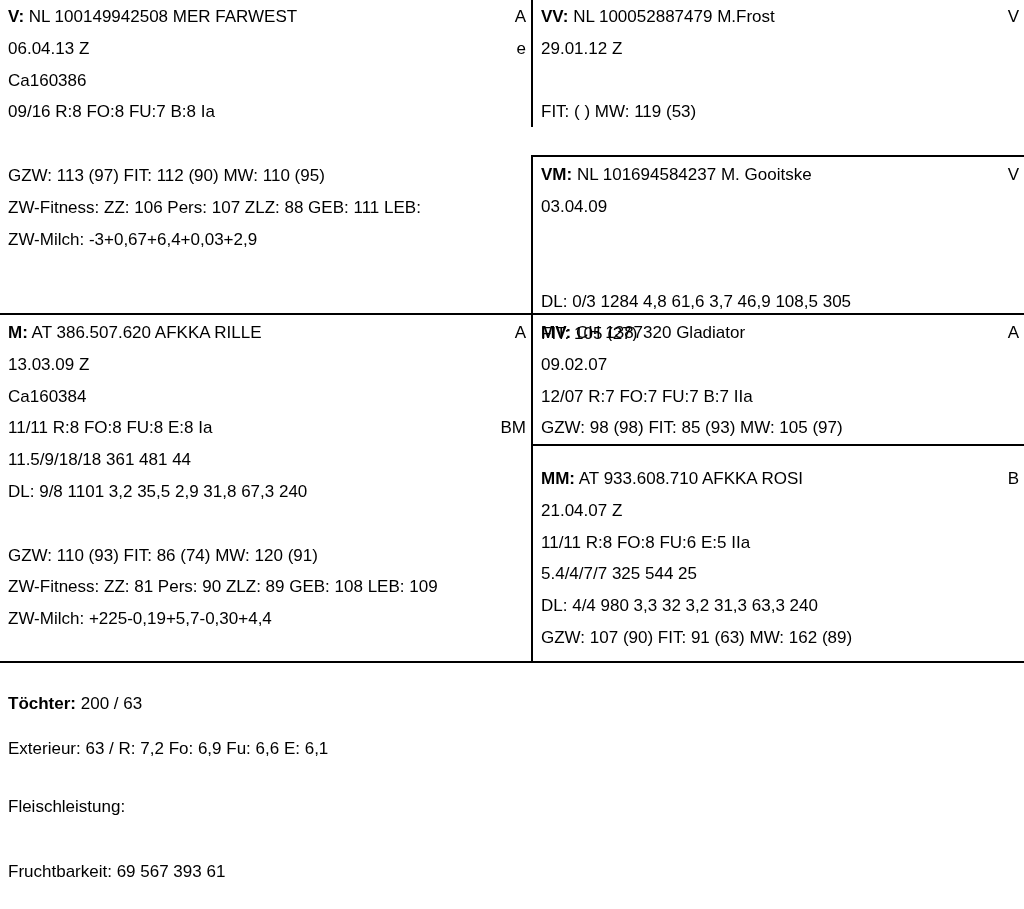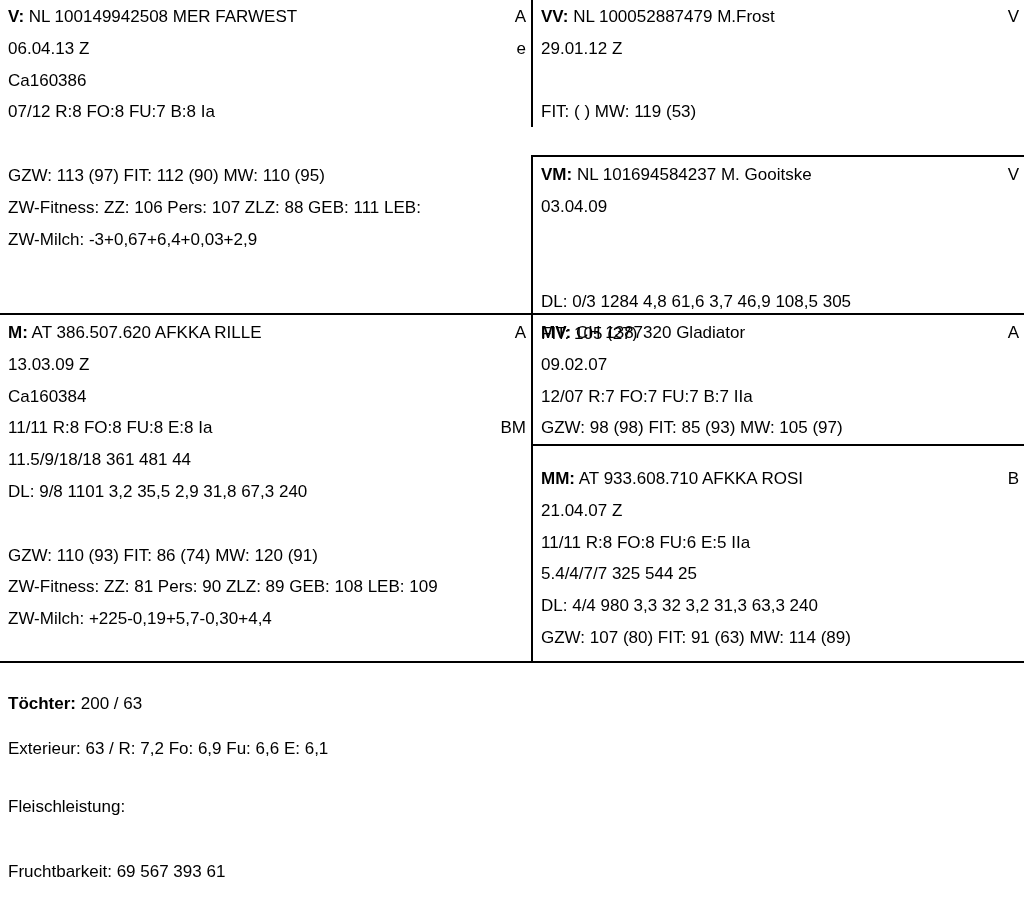--- a/index.html
+++ b/index.html
@@ -38,21 +38,21 @@
 </style>
 </head>
 <body>
 
 <div class="sheet">
 
   <div class="cell" id="cell-v">
       <div class="line"><span class="lbl">V:</span><span> NL 100149942508 MER FARWEST</span><span class="rt">A</span></div>
       <div class="line"><span class="lbl"></span><span>06.04.13 Z</span><span class="rt">e</span></div>
       <div class="line"><span class="lbl"></span><span>Ca160386</span></div>
-      <div class="line"><span class="lbl"></span><span>07/12 R:8 FO:8 FU:7 B:8 Ia</span></div>
+      <div class="line"><span class="lbl"></span><span>09/16 R:8 FO:8 FU:7 B:8 Ia</span></div>
       <div class="line"><span class="lbl"></span><span></span></div>
       <div class="line"><span class="lbl"></span><span>GZW: 113 (97) FIT: 112 (90) MW: 110 (95)</span></div>
       <div class="line"><span class="lbl"></span><span>ZW-Fitness: ZZ: 106 Pers: 107 ZLZ: 88 GEB: 111 LEB:</span></div>
       <div class="line"><span class="lbl"></span><span>ZW-Milch: -3+0,67+6,4+0,03+2,9</span></div>
     </div>
   <div class="cell" id="cell-m">
       <div class="line"><span class="lbl">M:</span><span> AT 386.507.620 AFKKA RILLE</span><span class="rt">A</span></div>
       <div class="line"><span class="lbl"></span><span>13.03.09 Z</span></div>
       <div class="line"><span class="lbl"></span><span>Ca160384</span></div>
       <div class="line"><span class="lbl"></span><span>11/11 R:8 FO:8 FU:8 E:8 Ia</span><span class="rt">BM</span></div>
@@ -82,21 +82,21 @@
       <div class="line"><span class="lbl"></span><span>09.02.07</span></div>
       <div class="line"><span class="lbl"></span><span>12/07 R:7 FO:7 FU:7 B:7 IIa</span></div>
       <div class="line"><span class="lbl"></span><span>GZW: 98 (98) FIT: 85 (93) MW: 105 (97)</span></div>
     </div>
   <div class="cell" id="cell-mm">
       <div class="line"><span class="lbl">MM:</span><span> AT 933.608.710 AFKKA ROSI</span><span class="rt">B</span></div>
       <div class="line"><span class="lbl"></span><span>21.04.07 Z</span></div>
       <div class="line"><span class="lbl"></span><span>11/11 R:8 FO:8 FU:6 E:5 IIa</span></div>
       <div class="line"><span class="lbl"></span><span>5.4/4/7/7 325 544 25</span></div>
       <div class="line"><span class="lbl"></span><span>DL: 4/4 980 3,3 32 3,2 31,3 63,3 240</span></div>
-      <div class="line"><span class="lbl"></span><span>GZW: 107 (80) FIT: 91 (63) MW: 114 (89)</span></div>
+      <div class="line"><span class="lbl"></span><span>GZW: 107 (90) FIT: 91 (63) MW: 162 (89)</span></div>
     </div>
 
   <div class="fline" id="fline-0">
     <span class="lbl">Töchter:</span><span> 200 / 63</span>
   </div>
   <div class="fline" id="fline-1">
     <span class="lbl"></span><span>Exterieur: 63 / R: 7,2 Fo: 6,9 Fu: 6,6 E: 6,1</span>
   </div>
   <div class="fline" id="fline-2">
     <span class="lbl"></span><span>Fleischleistung:</span>

